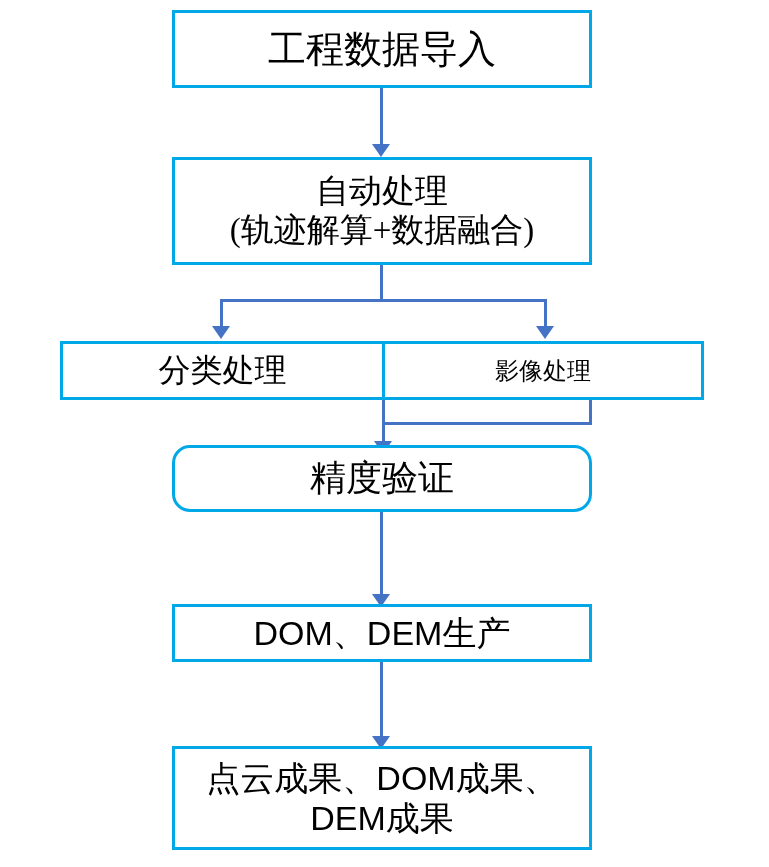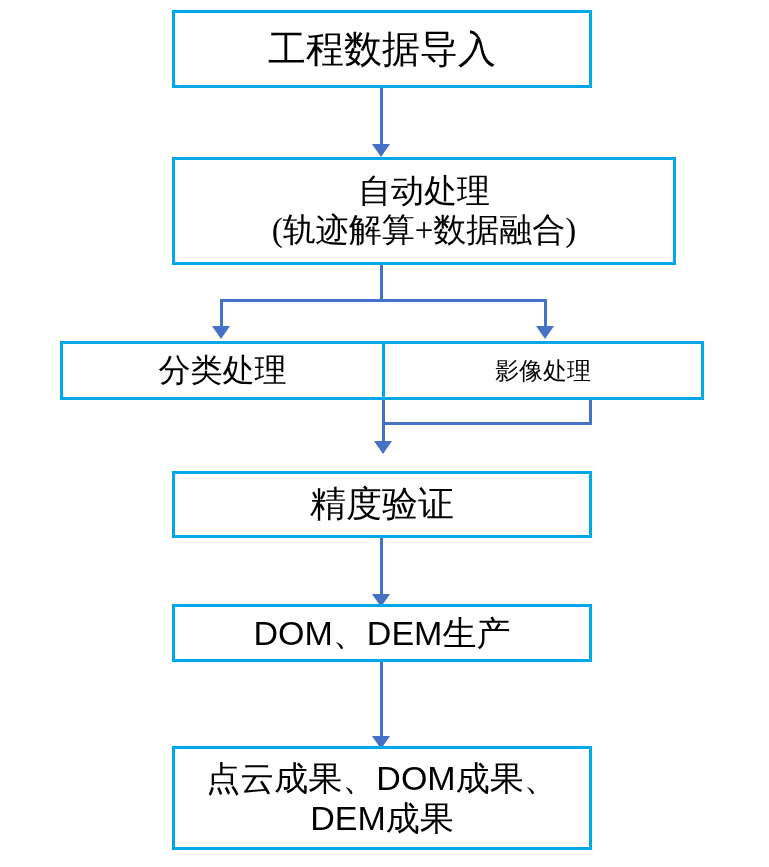--- a/index.html
+++ b/index.html
@@ -98,28 +98,28 @@
   <div class="arrowhead" style="left:374px; top:441px;"></div>
 
   <div class="conn vline" style="left:380px; top:512px; height:84px;"></div>
   <div class="arrowhead" style="left:372px; top:594px;"></div>
 
   <div class="conn vline" style="left:380px; top:662px; height:76px;"></div>
   <div class="arrowhead" style="left:372px; top:736px;"></div>
 
   <div class="node serif" style="left:172px; top:10px; width:420px; height:78px; font-size:38px;">工程数据导入</div>
 
-  <div class="node serif" style="left:172px; top:157px; width:504px; height:108px; font-size:33px;">自动处理
+  <div class="node serif" style="left:172px; top:157px; width:420px; height:108px; font-size:33px;">自动处理
 (轨迹解算+数据融合)</div>
 
   <div class="split" style="left:60px; top:341px; width:644px; height:59px;">
     <div class="cell left" style="width:322px; font-size:32px;">分类处理</div>
     <div class="cell right" style="width:316px; font-size:24px;">影像处理</div>
   </div>
 
-  <div class="node serif" style="left:172px; top:471px; width:420px; height:67px; font-size:36px;">精度验证</div>
+  <div class="node serif" style="left:172px; top:445px; width:420px; height:67px; font-size:36px;border-radius:18px;">精度验证</div>
 
   <div class="node sans" style="left:172px; top:604px; width:420px; height:58px; font-size:34px;">DOM、DEM生产</div>
 
   <div class="node sans" style="left:172px; top:746px; width:420px; height:104px; font-size:34px;">点云成果、DOM成果、
 DEM成果</div>
 
 </div>
 
 </body></html>

